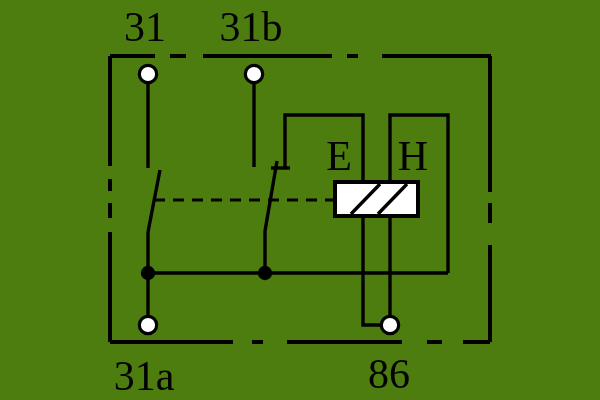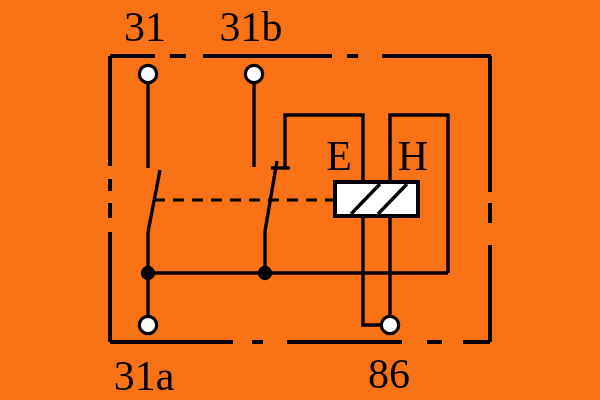--- a/index.html
+++ b/index.html
@@ -8,21 +8,21 @@
     background: #ffffff;
     width: 600px;
     height: 400px;
     overflow: hidden;
     font-family: "Liberation Serif", serif;
   }
   .canvas {
     position: relative;
     width: 600px;
     height: 400px;
-    background: #f97316;
+    background: #4d7c0f;
   }
   svg { display: block; }
   .wire   { stroke: #000000; stroke-width: 3.4; fill: none; stroke-linecap: butt; }
   .border { stroke: #000000; stroke-width: 4;   fill: none; stroke-linecap: butt; }
   .dashln { stroke: #000000; stroke-width: 3;   fill: none; stroke-dasharray: 11 8; }
   .term   { stroke: #000000; stroke-width: 3.2; fill: #ffffff; }
   .dot    { fill: #000000; stroke: none; }
   .coilbox{ stroke: #000000; stroke-width: 4;   fill: #ffffff; }
   .hatch  { stroke: #000000; stroke-width: 3.4; fill: none; }
   .lbl    { fill: #000000; font-family: "Liberation Serif", serif;

